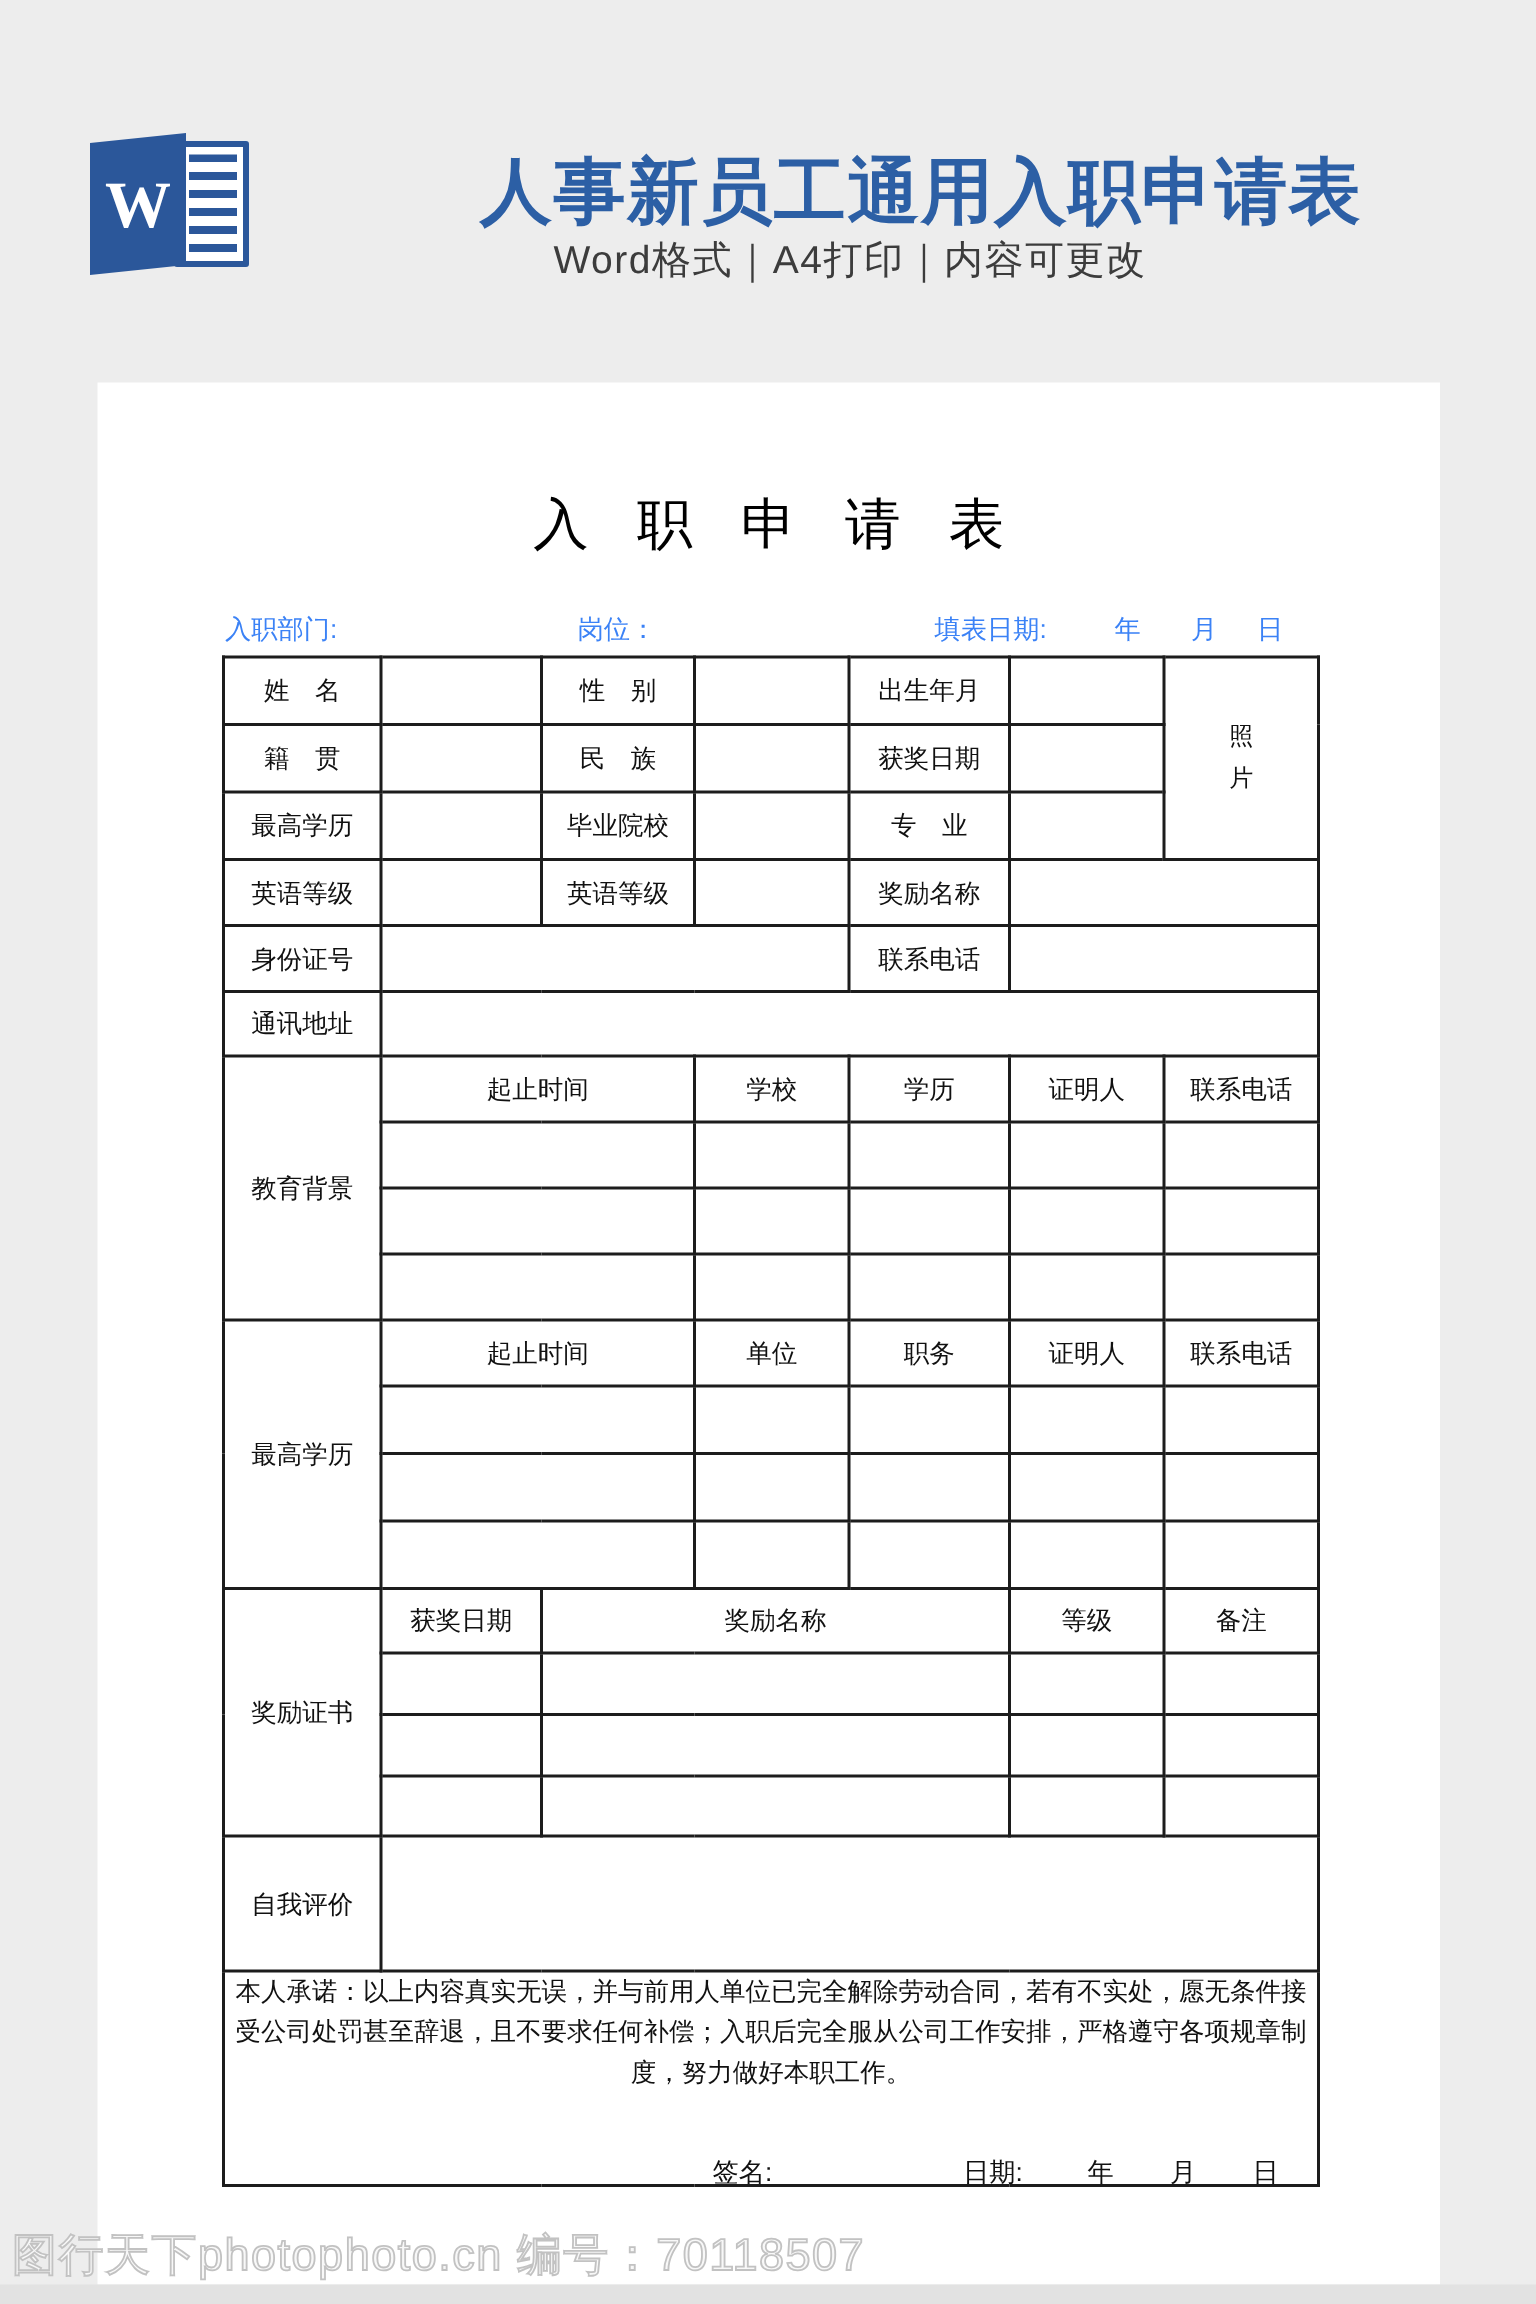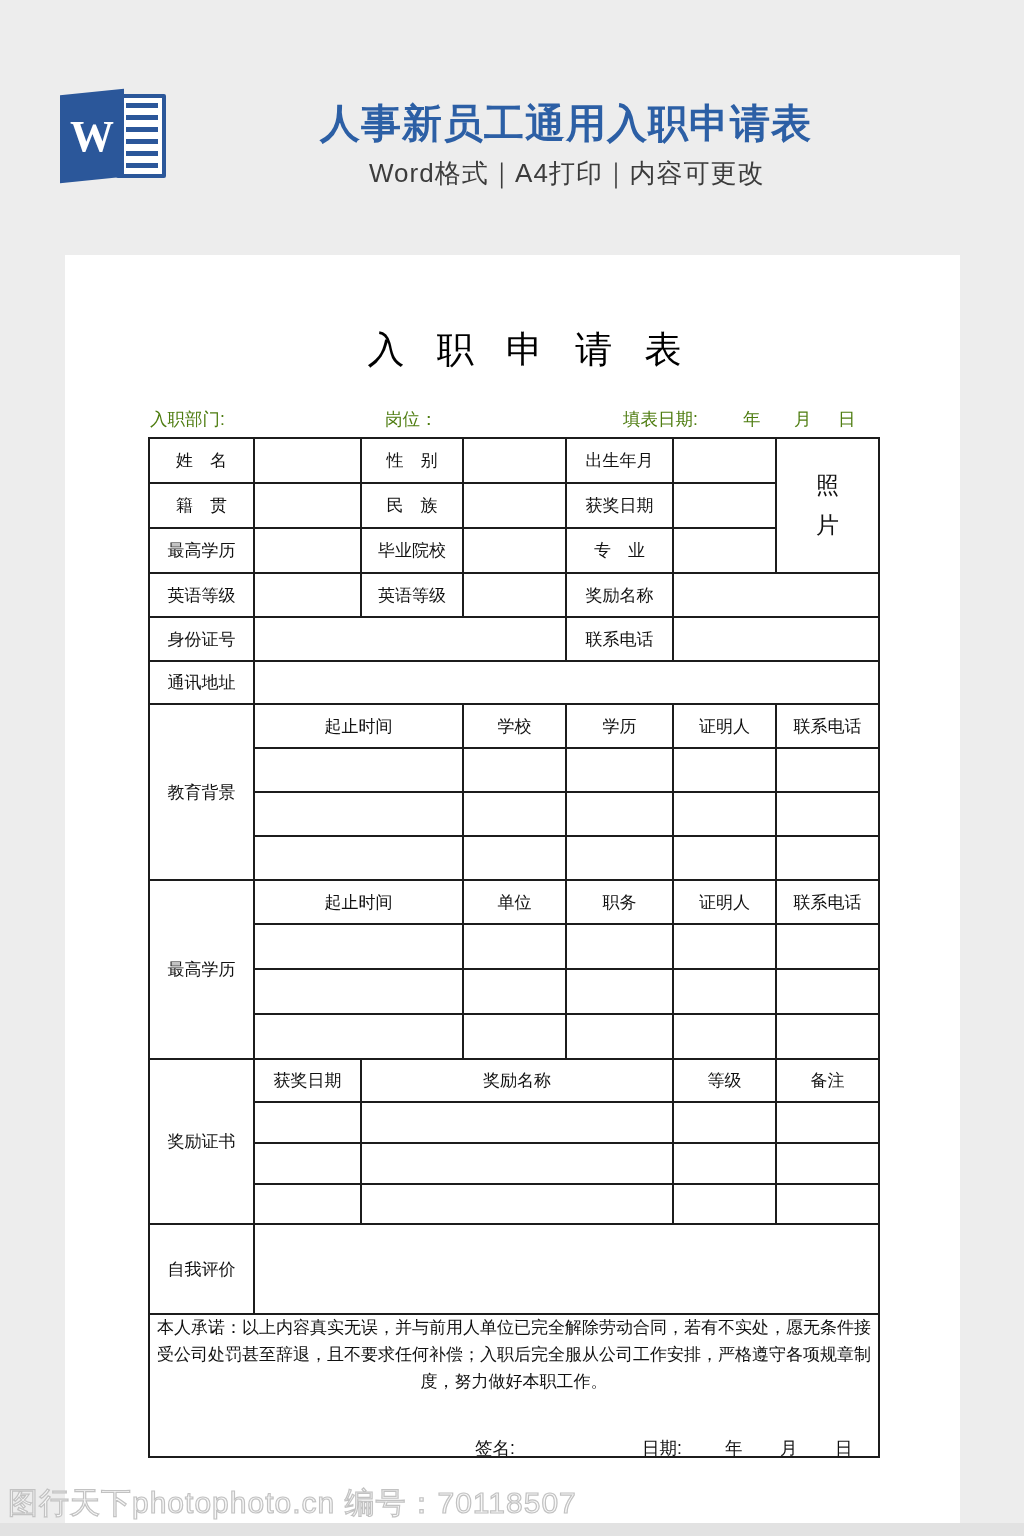--- a/index.html
+++ b/index.html
@@ -8,21 +8,21 @@
     position:relative;
     background:#ededed;
     font-family:"Liberation Sans","DejaVu Sans",sans-serif;
     overflow:hidden;
     color:#111;
   }
 
   
   .hdr-title {
     position:absolute; left:320px; top:96px;
-    font-size:40px; font-weight:bold; color:#2c5fa5; letter-spacing:1px;
+    font-size:48px; font-weight:bold; color:#2c5fa5; letter-spacing:1px;
     white-space:nowrap;
   }
   .hdr-subtitle {
     position:absolute; left:369px; top:156px;
     font-size:26px; color:#3c3c3c; letter-spacing:1px; white-space:nowrap;
   }
 
   
   .word-icon { position:absolute; left:60px; top:84px; width:106px; height:106px; }
   .wi-doc {
@@ -42,27 +42,27 @@
     color:#fff; font-weight:bold; font-size:44px;
     transform:skewY(6deg); font-family:"Liberation Serif","DejaVu Serif",serif;
   }
 
   
   .page {
     position:absolute; left:65px; top:255px; width:895px; height:1268px;
     background:#ffffff;
   }
   .form-title {
-    position:absolute; top:70px; left:16px; width:100%;
+    position:absolute; top:70px; left:4px; width:100%;
     text-align:center; font-size:37px; font-weight:500; color:#000;
     letter-spacing:8px; word-spacing:6px; white-space:nowrap;
   }
   .meta-row {
     position:absolute; left:83px; top:152px; width:730px; height:28px;
-    font-size:17.5px; font-weight:500; color:#4d7c0f;
+    font-size:17.5px; font-weight:500; color:#3b82f6;
   }
   .meta-row span { position:absolute; white-space:nowrap; }
   .m-dept  { left:2px; }
   .m-pos   { left:237px; }
   .m-fdate { left:475px; }
   .m-y     { left:595px; }
   .m-m     { left:646px; }
   .m-d     { left:690px; }
 
   
@@ -72,21 +72,21 @@
   }
   table.main td {
     border:2px solid #1c1c1c;
     font-size:17px; font-weight:500; color:#111;
     text-align:center; vertical-align:middle;
     padding:0; overflow:hidden;
   }
   td.blank { background:#fff; }
   .photo-text {
     display:inline-block; width:1.1em; word-break:break-all;
-    line-height:1.7; font-size:23px;
+    line-height:1.7; font-size:16px;
   }
   td.decl {
     text-align:left; vertical-align:top;
     padding:10px 13px 4px 13px; font-size:17.5px; line-height:1.58;
   }
   .decl-sign { position:relative; height:44px; margin-top:16px; font-size:17.5px; }
   .decl-sign span { position:absolute; top:23px; white-space:nowrap; }
   .s-sign { left:325px; }
   .s-date { left:492px; }
   .s-y    { left:575px; }

